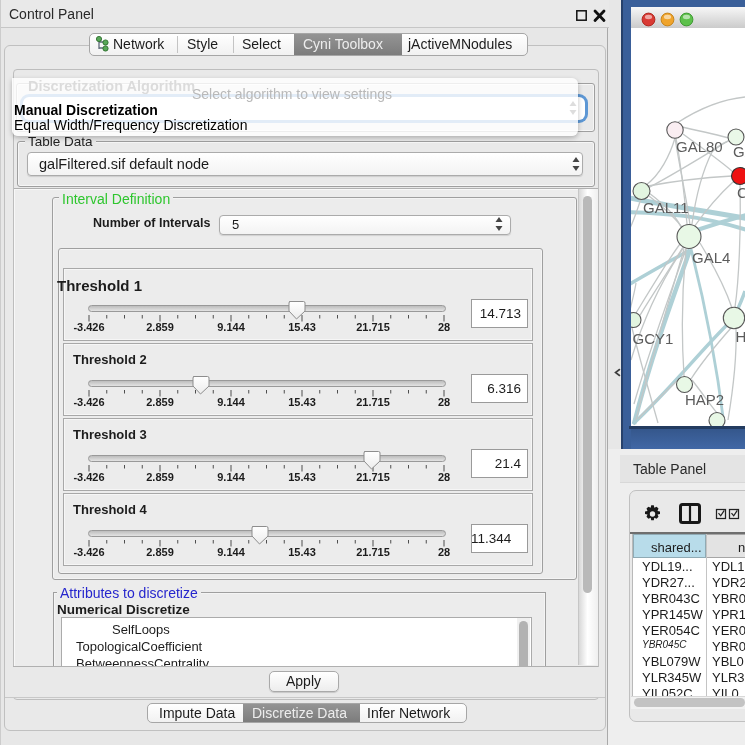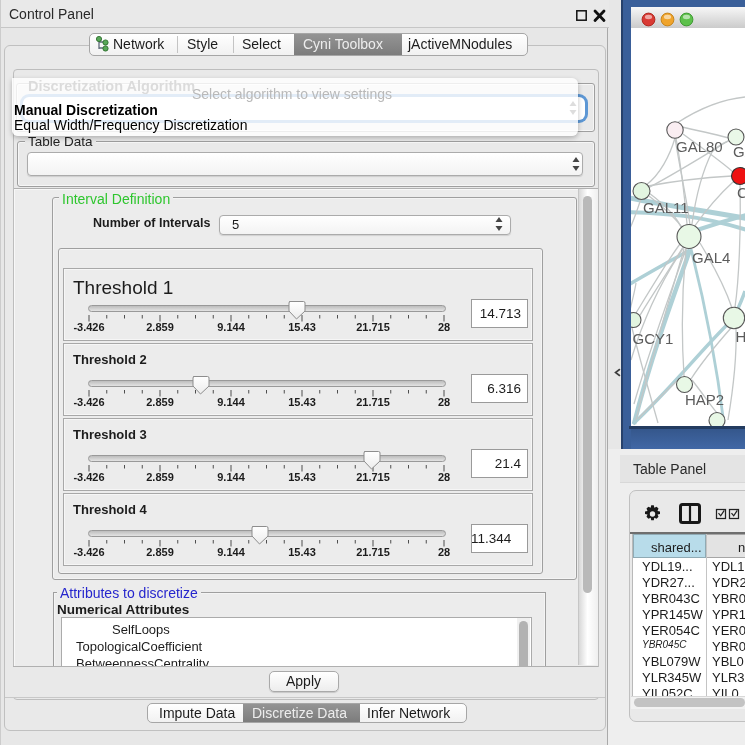--- a/index.html
+++ b/index.html
@@ -45,20 +45,21 @@
 
   <div class="abs" style="left:22px;top:97px;width:562px;height:23px;border-radius:6px;box-shadow:0 0 0 3px #5d97d4;background:#fff;"></div>
   <svg class="abs" style="left:567px;top:100px;" width="10" height="16" viewBox="0 0 10 16">
       <path d="M5 1 L8.5 6 L1.5 6 Z" fill="#444"></path>
       <path d="M5 15 L8.5 10 L1.5 10 Z" fill="#444"></path>
     </svg>
 
   <div class="abs" style="left:16px;top:141px;width:576px;height:44px;border:1px solid #9f9f9f;border-radius:3px;box-shadow:inset 0 0 0 1px #f6f6f6;"></div>
   <div class="txt" style="left:24px;top:134px;font-size:13.5px;color:#222;background:#e9e9e9;padding:0 3px;">Table Data</div>
   <div class="abs combo" style="left:26px;top:152px;width:554px;height:22px;background:linear-gradient(#ffffff,#f3f3f3);border:1px solid #ababab;border-radius:4px;box-shadow:0 1px 1px rgba(0,0,0,0.12);"></div>
+  <div class="txt" style="left:38px;top:156px;font-size:14.5px;">galFiltered.sif default node</div>
   <svg class="abs" style="left:570px;top:156px;" width="10" height="16" viewBox="0 0 10 16">
     <path d="M5 1 L8.5 6 L1.5 6 Z" fill="#444"></path>
     <path d="M5 15 L8.5 10 L1.5 10 Z" fill="#444"></path>
   </svg>
 
   <div class="abs" style="left:12px;top:188px;width:584px;height:478px;background:#ececec;border:1px solid #b0b0b0;box-shadow:inset 1px 1px 0 #f8f8f8;"></div>
   <div class="abs" style="left:12px;top:69px;width:584px;height:629px;border:1px solid #bdbdbd;border-radius:4px;"></div>
 
   <div class="abs" style="left:577px;top:189px;width:19px;height:476px;background:linear-gradient(90deg,#d8d8d8,#ffffff 45%,#efefef);border-left:1px solid #c6c6c6;"></div>
   <div class="abs" style="left:582px;top:196px;width:9px;height:397px;background:#b9b9b9;border-radius:5px;"></div>
@@ -71,21 +72,21 @@
   <div class="txt" style="left:231px;top:217px;font-size:13px;">5</div>
   <svg class="abs" style="left:493px;top:216px;" width="10" height="16" viewBox="0 0 10 16">
     <path d="M5 1 L8.5 6 L1.5 6 Z" fill="#444"></path>
     <path d="M5 15 L8.5 10 L1.5 10 Z" fill="#444"></path>
   </svg>
 
   <div class="abs" style="left:57px;top:248px;width:483px;height:324px;border:1px solid #9f9f9f;border-radius:3px;box-shadow:inset 0 0 0 1px #f4f4f4;"></div>
 
   <div id="thresholds">
       <div class="abs" style="left:62px;top:268px;width:468px;height:71px;border:1px solid #a8a8a8;box-shadow:inset 0 0 0 1px #f6f6f6;"></div>
-      <div class="txt" style="left:72px;top:277px;font-size:19px;font-weight:normal;">Threshold 1</div>
+      <div class="txt" style="left:56px;top:277px;font-size:15px;font-weight:bold;">Threshold 1</div>
       <div class="abs" style="left:87px;top:305px;width:356px;height:5px;border:1px solid #999999;border-radius:4px;background:linear-gradient(#bdbdbd,#e3e3e3);"></div>
       <svg class="abs" style="left:0;top:315px;" width="460" height="8" viewBox="0 0 460 8">
         <line x1="88" y1="0" x2="88" y2="6.5" stroke="#4e4e4e" stroke-width="1"></line>
         <line x1="105.75" y1="0" x2="105.75" y2="3.5" stroke="#4e4e4e" stroke-width="1"></line>
         <line x1="123.5" y1="0" x2="123.5" y2="3.5" stroke="#4e4e4e" stroke-width="1"></line>
         <line x1="141.25" y1="0" x2="141.25" y2="3.5" stroke="#4e4e4e" stroke-width="1"></line>
         <line x1="159" y1="0" x2="159" y2="6.5" stroke="#4e4e4e" stroke-width="1"></line>
         <line x1="176.75" y1="0" x2="176.75" y2="3.5" stroke="#4e4e4e" stroke-width="1"></line>
         <line x1="194.5" y1="0" x2="194.5" y2="3.5" stroke="#4e4e4e" stroke-width="1"></line>
         <line x1="212.25" y1="0" x2="212.25" y2="3.5" stroke="#4e4e4e" stroke-width="1"></line>
@@ -246,21 +247,21 @@
             <stop offset="1" stop-color="#ececec"></stop>
           </linearGradient>
         </defs>
       </svg>
       <div class="abs" style="left:470px;top:524px;width:55px;height:27px;background:#fff;border:1px solid #9a9a9a;"></div>
       <div class="txt" style="left:470px;top:531px;width:50px;text-align:left;font-size:13.5px;">11.344</div>
     </div>
 
   <div class="abs" style="left:52px;top:592px;width:491px;height:80px;border:1px solid #9f9f9f;border-top:1px solid #9f9f9f;box-shadow:inset 0 0 0 1px #f4f4f4;"></div>
   <div class="txt" style="left:56px;top:585px;font-size:14px;color:#2525cd;background:#ececec;padding:0 3px;">Attributes to discretize</div>
-  <div class="txt" style="left:56px;top:602px;font-size:13.5px;font-weight:bold;">Numerical Attributes</div>
+  <div class="txt" style="left:56px;top:602px;font-size:13.5px;font-weight:bold;">Numerical Discretize</div>
   <div class="abs" style="left:60px;top:617px;width:469px;height:49px;background:#fff;border:1px solid #ababab;"></div>
   <div class="txt" style="left:75px;top:622px;font-size:13px;margin-left:36px;">SelfLoops</div>
   <div class="txt" style="left:75px;top:639px;font-size:13px;">TopologicalCoefficient</div>
   <div class="txt" style="left:75px;top:656px;font-size:13px;">BetweennessCentrality</div>
   <div class="abs" style="left:516px;top:618px;width:13px;height:48px;background:#f0f0f0;"></div>
   <div class="abs" style="left:518px;top:621px;width:9px;height:45px;background:#b2b2b2;border-radius:5px 5px 0 0;"></div>
 
   <div class="abs" style="left:12px;top:666px;width:585px;height:1px;background:#b0b0b0;"></div>
   <div class="abs" style="left:4px;top:667px;width:600px;height:30px;background:#e9e9e9;"></div>
   <div class="abs" style="left:268px;top:671px;width:68px;height:19px;background:linear-gradient(#ffffff,#ededed);border:1px solid #a9a9a9;border-radius:5px;box-shadow:0 1px 1px rgba(0,0,0,0.15);"></div>

